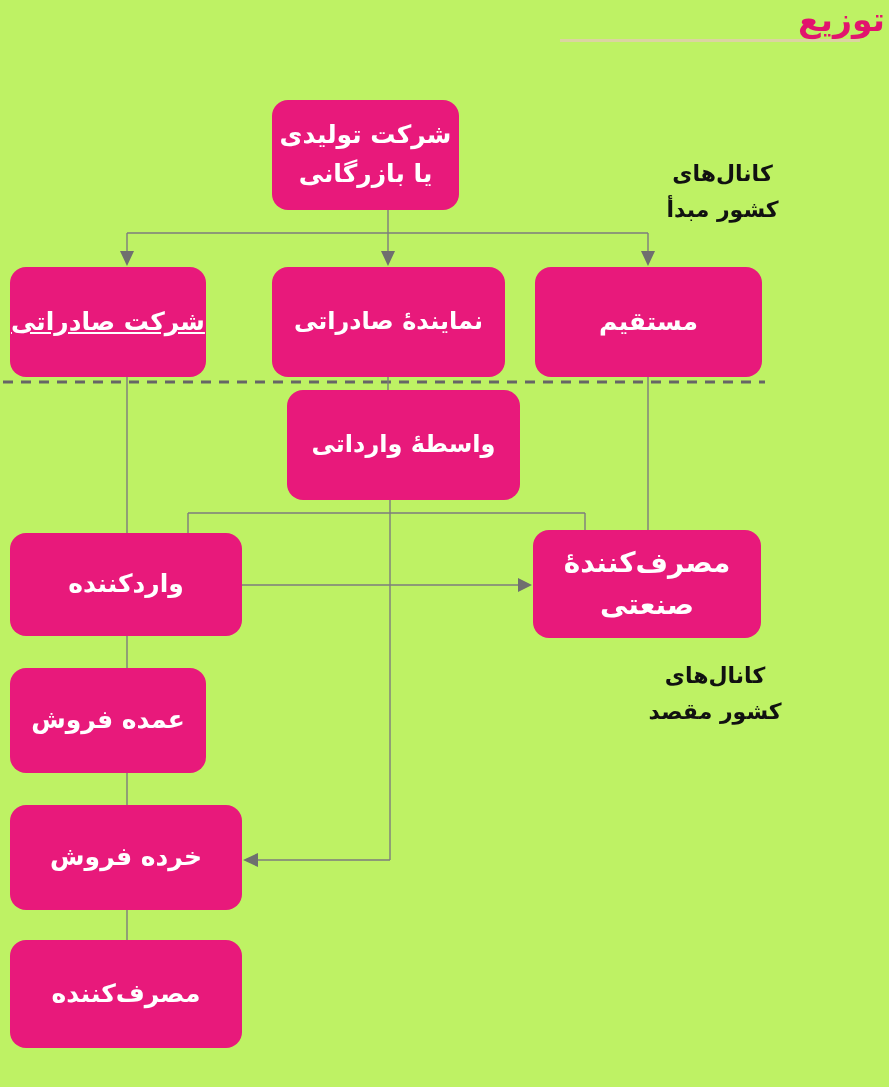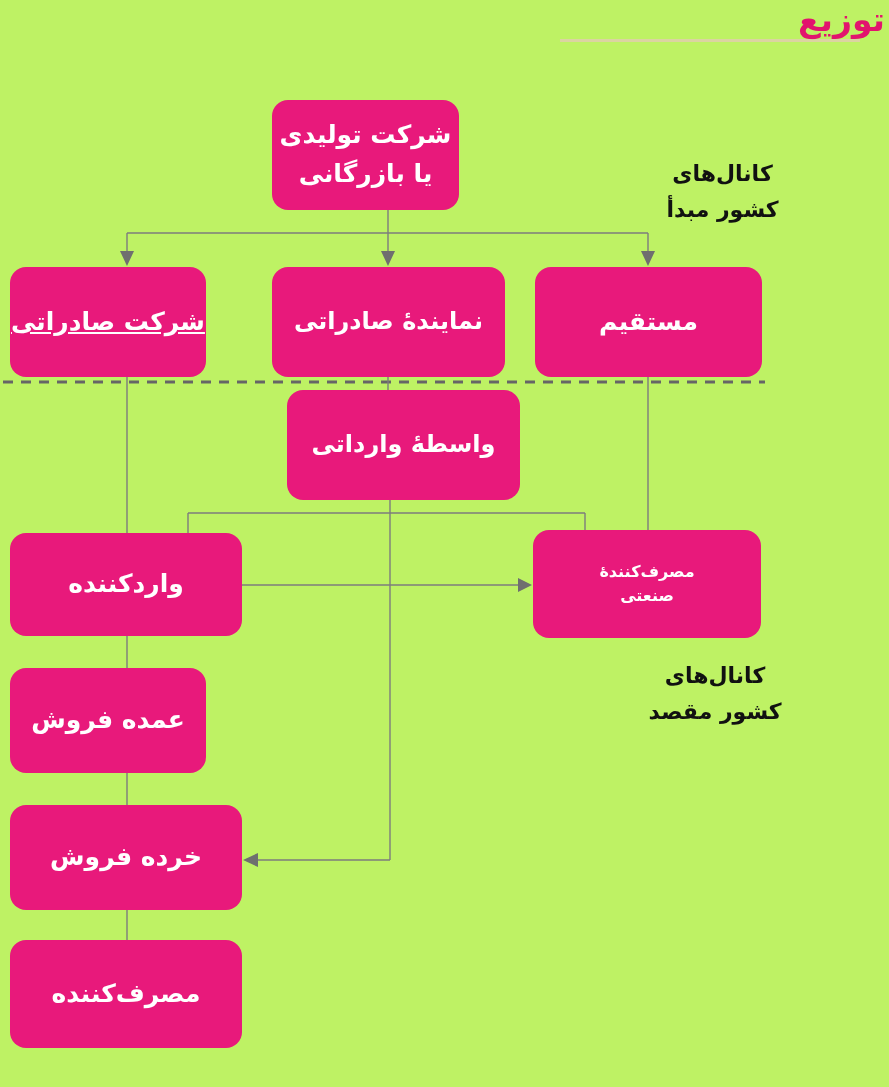--- a/index.html
+++ b/index.html
@@ -122,21 +122,21 @@
   </div>
 
   <div class="node" style="left:272px;top:390px;width:233px;height:110px;font-size:24px;margin-left:15px;">
     <span>واسطۀ وارداتی</span>
   </div>
 
   <div class="node" style="left:10px;top:533px;width:232px;height:103px;">
     <span>واردکننده</span>
   </div>
 
-  <div class="node" style="left:533px;top:530px;width:228px;height:108px;font-size:16px;line-height:1.5;text-align:center;">
+  <div class="node" style="left:533px;top:530px;width:228px;height:108px;font-size:28px;line-height:1.5;text-align:center;">
     <span>مصرف‌کنندۀ</span>
     <span>صنعتی</span>
   </div>
 
   <div class="node" style="left:10px;top:668px;width:196px;height:105px;">
     <span>عمده فروش</span>
   </div>
 
   <div class="node" style="left:10px;top:805px;width:232px;height:105px;">
     <span>خرده فروش</span>

